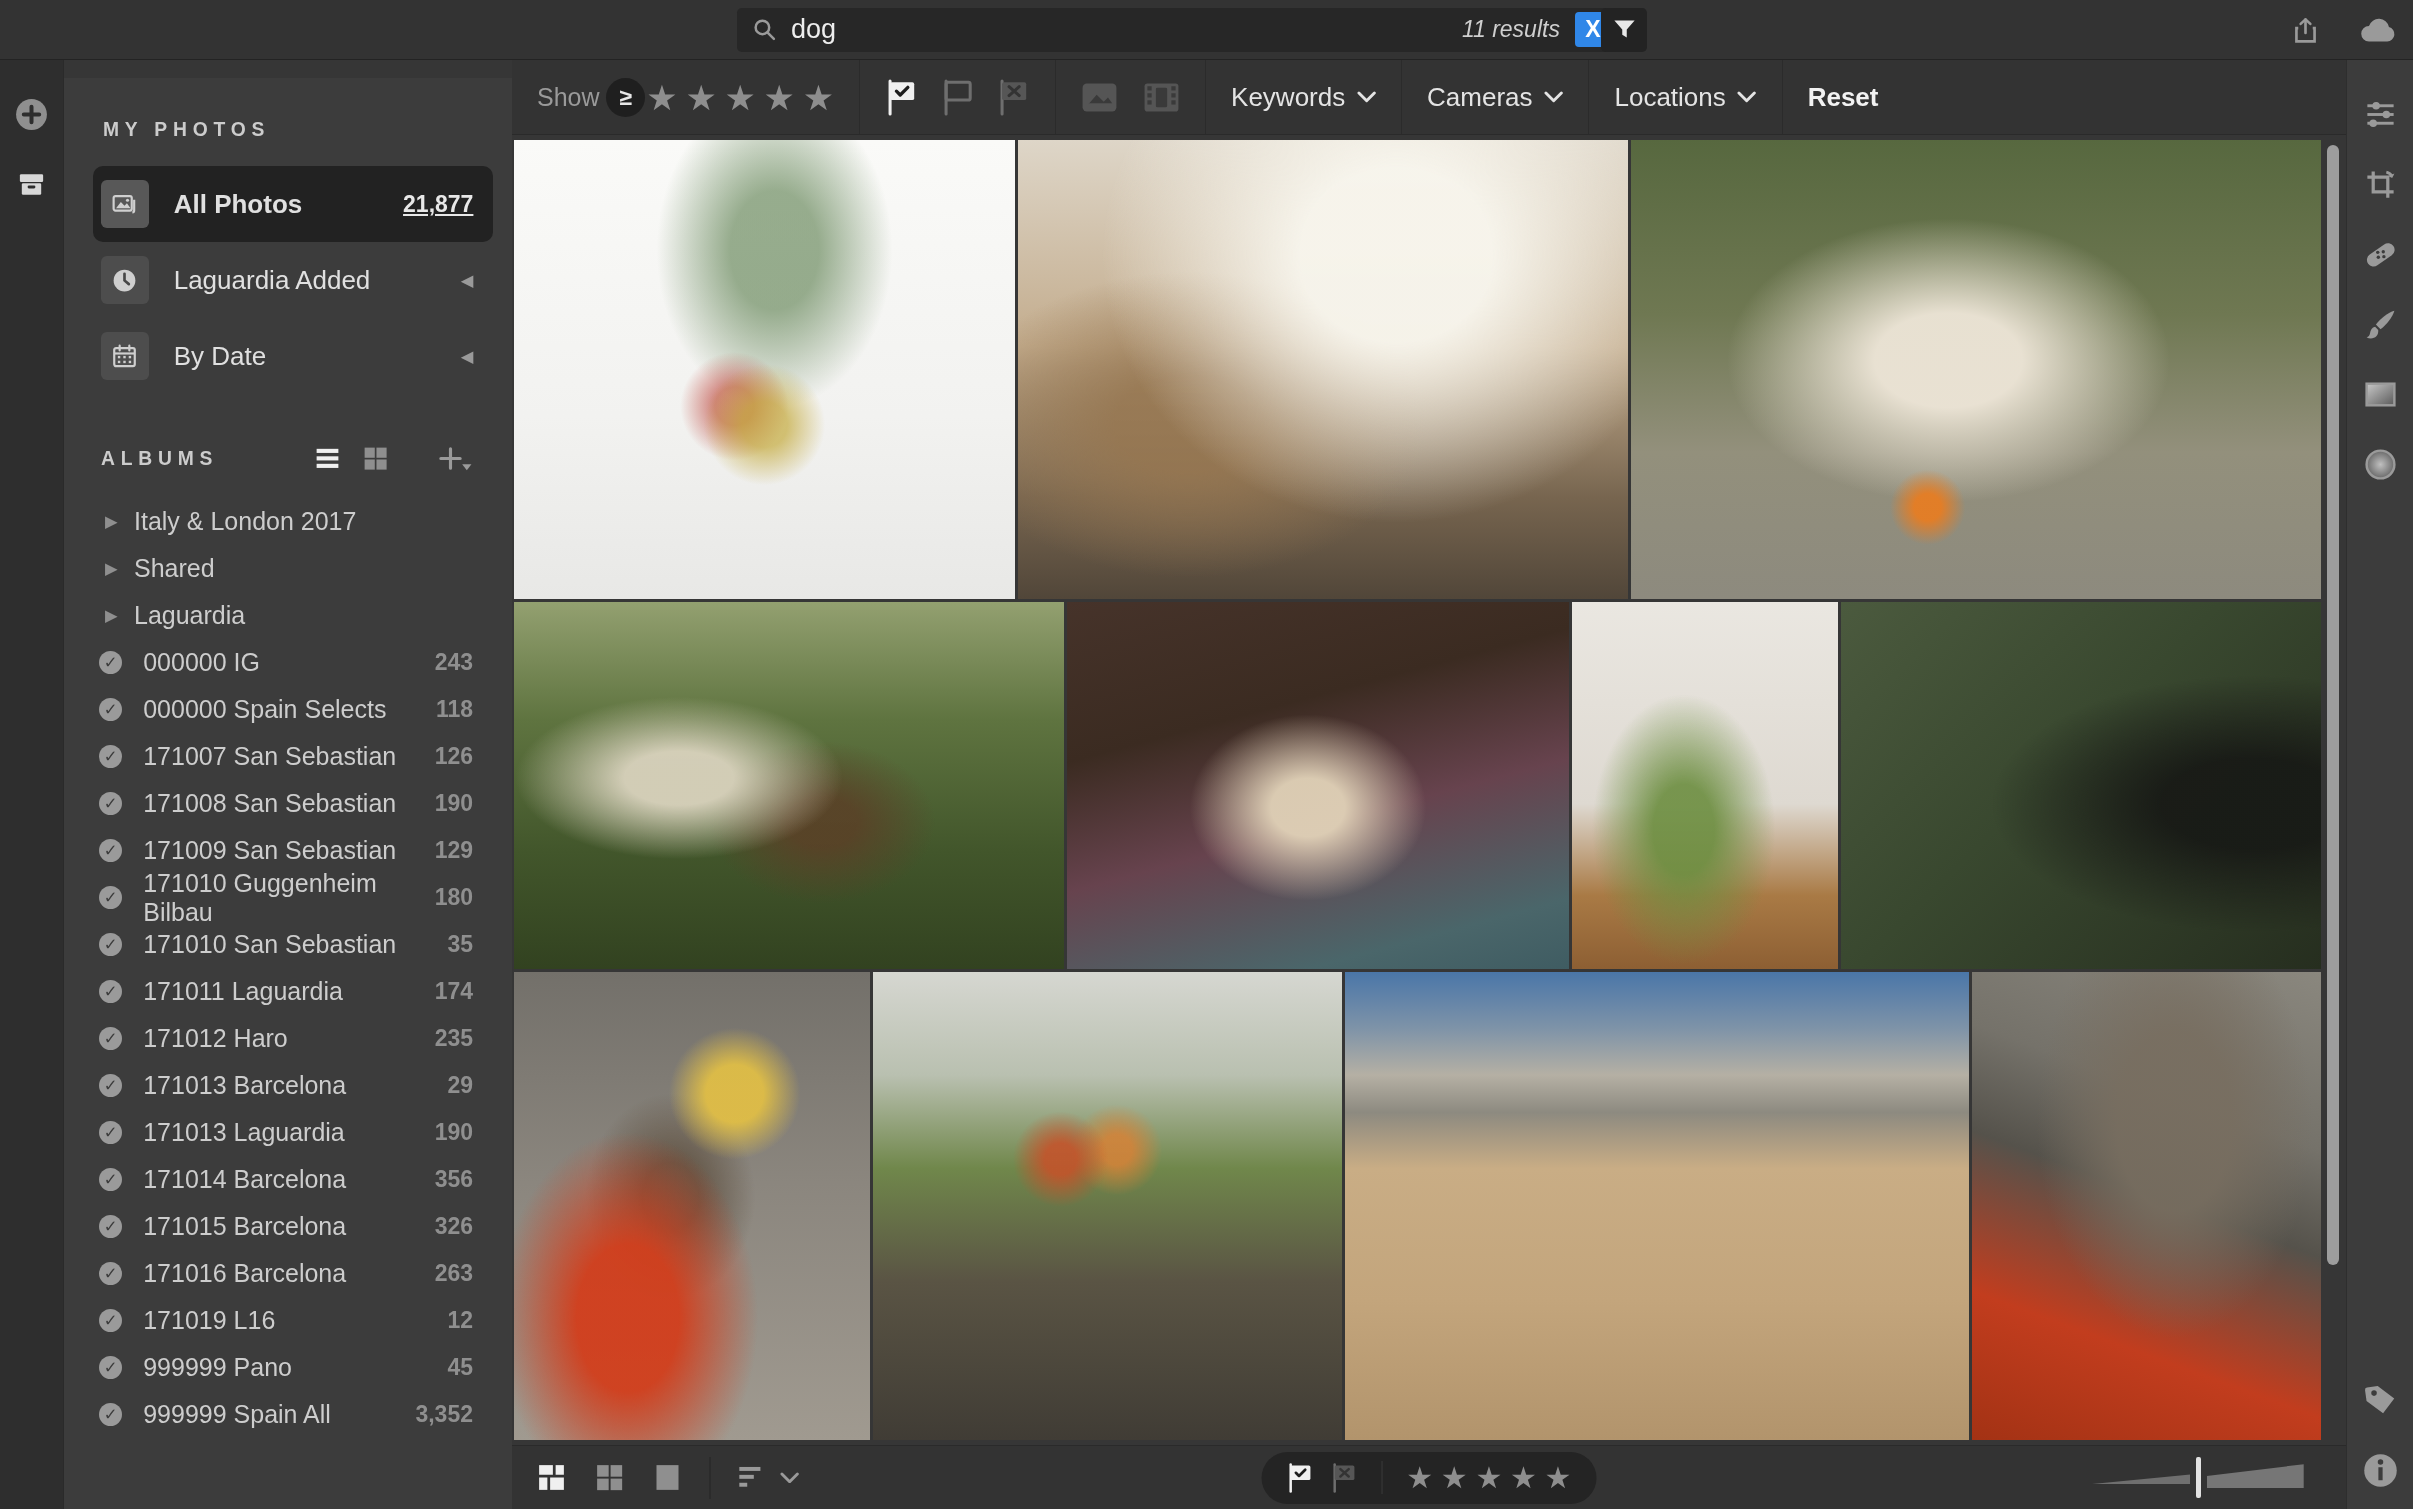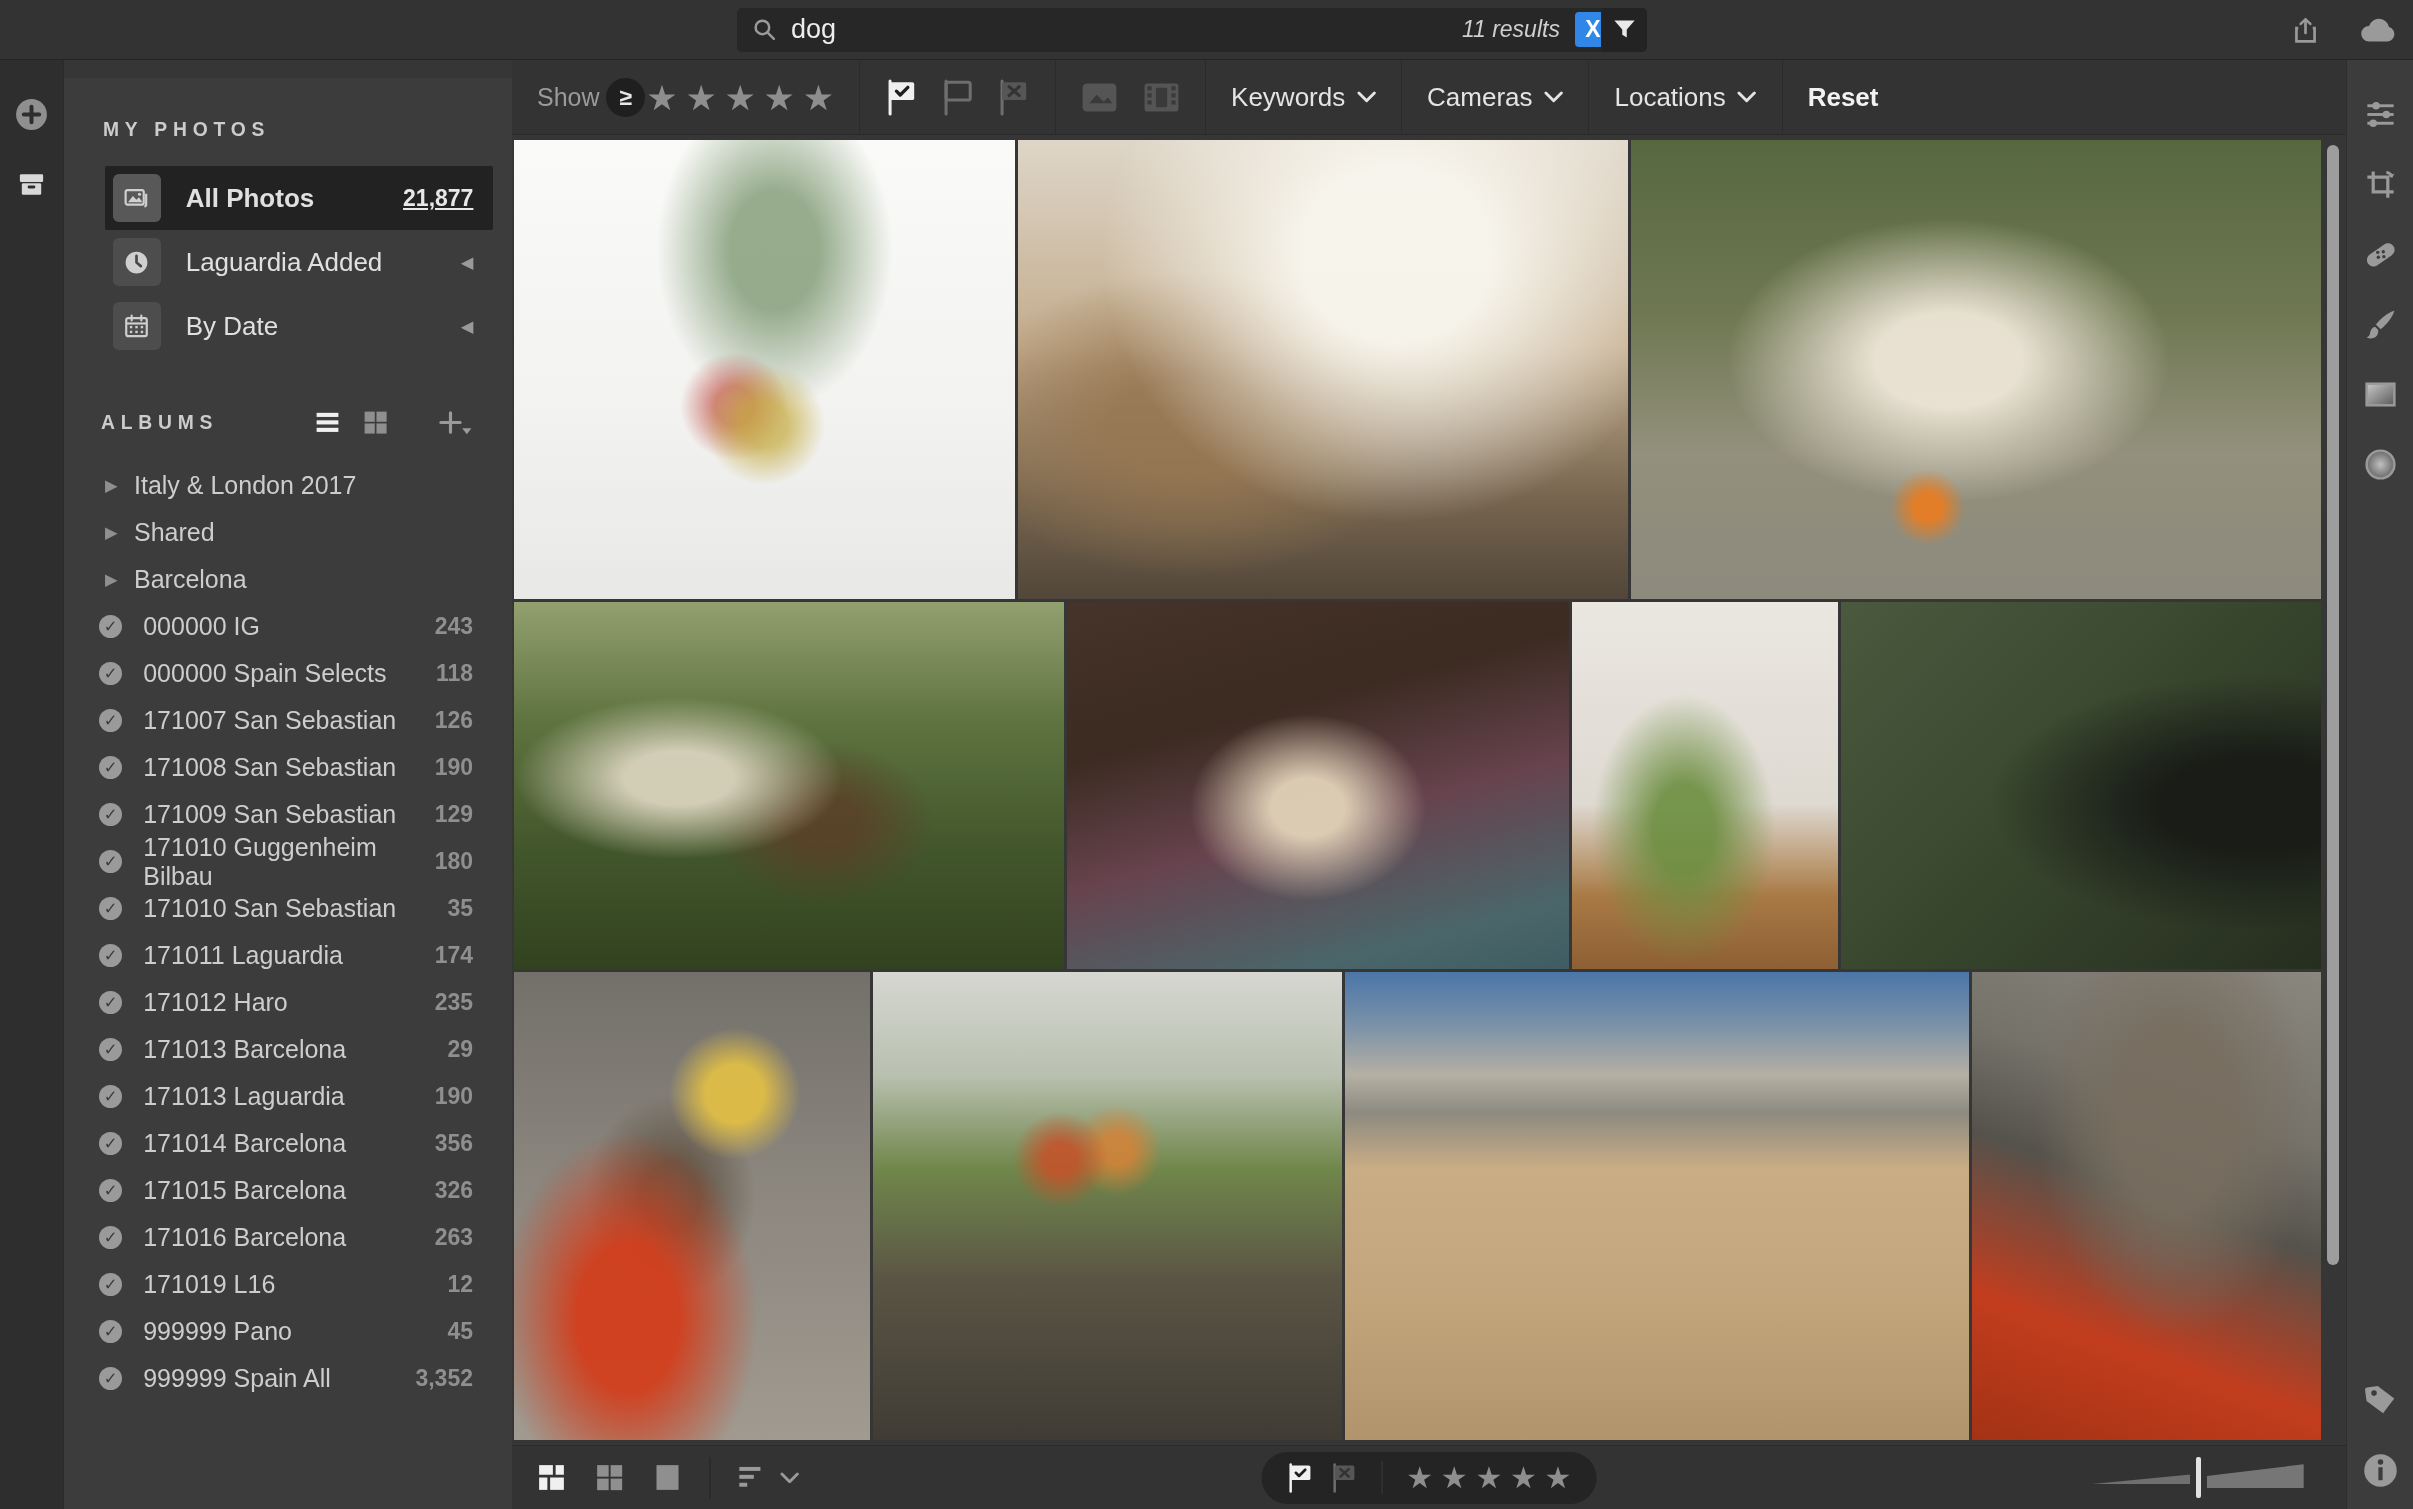--- a/index.html
+++ b/index.html
@@ -27,21 +27,21 @@
     background:#2e2e2e; border-right:1.9px solid #2a2a2a; display:flex; flex-direction:column; align-items:center; padding-top:35px; gap:31px; }
   .right-rail { position:absolute; right:0; top:60px; width:68px; bottom:0;
     background:#3c3c3c; border-left:1.9px solid #2e2e2e; display:flex; flex-direction:column; align-items:center; padding:35px 0 19.3px; gap:31px; }
   .rail-icon { width:39px; height:39px; display:flex; align-items:center; justify-content:center; }
   .spacer-grow { flex:1; }
 
   
   .sidebar { position:absolute; left:64px; top:78px; width:448px; bottom:0; background:#3c3c3c; }
   .sb-header { color:#cccccc; font-size:19.3px; font-weight:bold; letter-spacing:5.8px; padding:41px 0 0 39px; }
   .sb-rows { padding:25px 19.3px 0 29px; }
-  .sb-row { display:flex; align-items:center; height:64px; border-radius:2px; padding:0 19.3px 0 7.7px; color:#e0e0e0; font-size:26px;margin-left:12px; }
+  .sb-row { display:flex; align-items:center; height:76px; border-radius:10px; padding:0 19.3px 0 7.7px; color:#e0e0e0; font-size:26px; }
   .sb-row.selected { background:#222222; font-weight:bold; }
   .sb-tile { width:48px; height:48px; border-radius:5.8px; background:#4d4d4d; margin-right:25px;
     display:flex; align-items:center; justify-content:center; flex:none; }
   .sb-row.selected .sb-tile { background:#585858; }
   .sb-count { margin-left:auto; font-size:23px; color:#e8e8e8; font-weight:bold;text-decoration:underline; }
   .sb-collapse { margin-left:auto; color:#9a9a9a; font-size:16.4px; }
   .albums-head { display:flex; align-items:center; padding:50px 39px 0 37px;text-align:right; }
   .albums-title { color:#cccccc; font-size:19.3px; font-weight:bold; letter-spacing:5.8px; }
   .albums-icons { margin-left:auto; display:flex; align-items:center; gap:19.3px; }
   .album-add { margin-left:27px; display:flex; align-items:flex-end; }
@@ -230,21 +230,21 @@
         <div class="album-row">
           <span class="folder-caret">▶</span>
           <span>Italy &amp; London 2017</span>
         </div>
         <div class="album-row">
           <span class="folder-caret">▶</span>
           <span>Shared</span>
         </div>
         <div class="album-row">
           <span class="folder-caret">▶</span>
-          <span>Barcelona</span>
+          <span>Laguardia</span>
         </div>
         <div class="album-row">
           <span class="album-check">✓</span>
           <span>000000 IG</span>
           <span class="album-count">243</span>
         </div>
         <div class="album-row">
           <span class="album-check">✓</span>
           <span>000000 Spain Selects</span>
           <span class="album-count">118</span>

